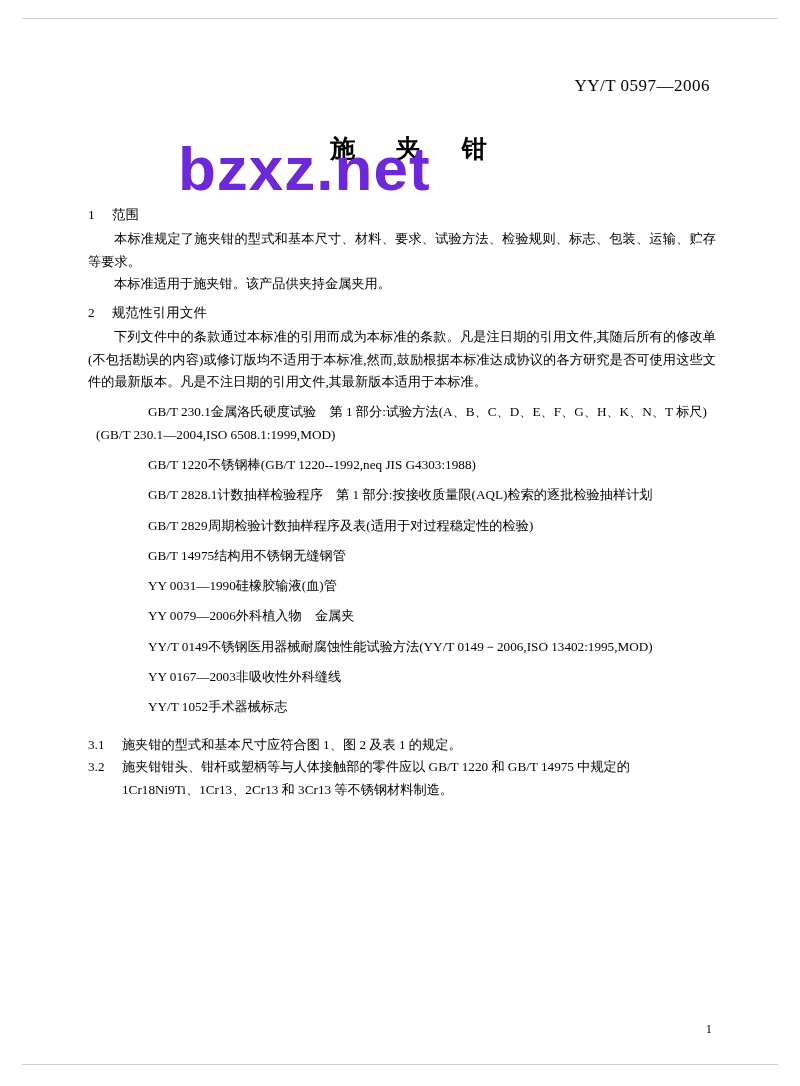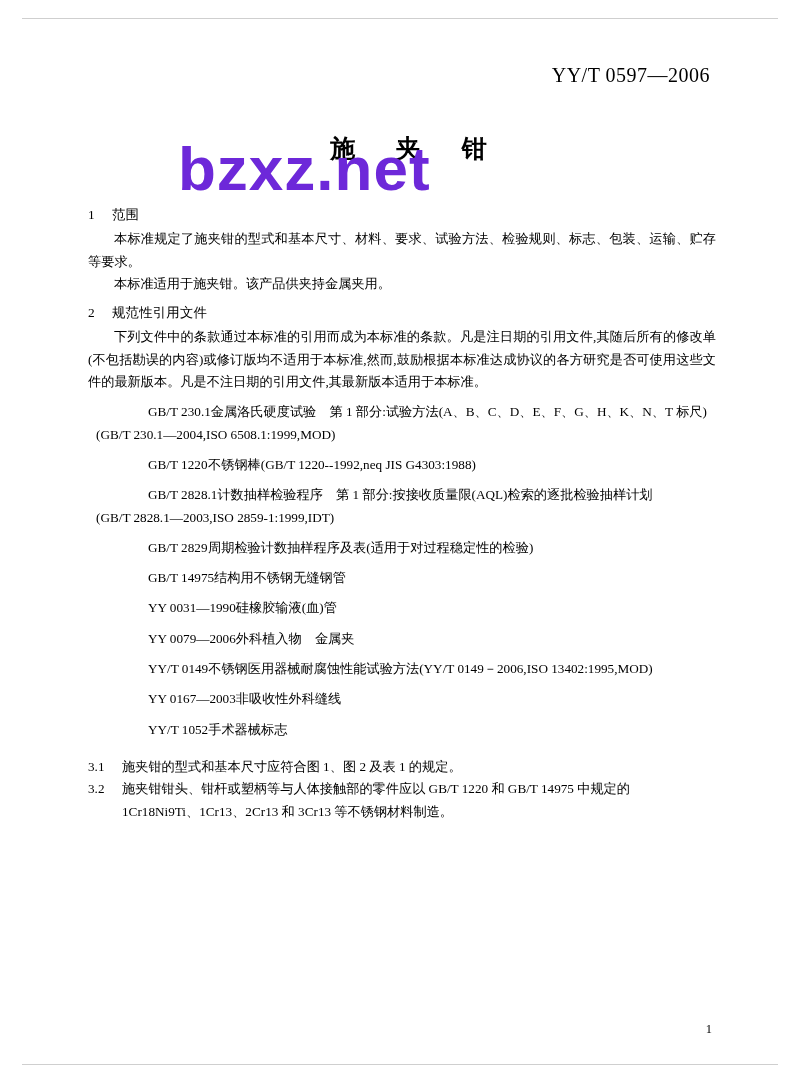--- a/index.html
+++ b/index.html
@@ -32,22 +32,22 @@
   .edge-bottom {
     position: absolute;
     left: 22px; top: 1064px;
     width: 756px; height: 1px;
     background: #cfcfcf;
   }
 
   .header {
     position: absolute;
     right: 90px;
-    top: 64px;
-    font-size: 20px;
+    top: 76px;
+    font-size: 17px;
     letter-spacing: 0.5px;
     font-family: "Liberation Serif", serif;
   }
 
   .doc-title {
     position: absolute;
     left: 0; right: 0;
     top: 132px;
     text-align: center;
     font-size: 25px;
@@ -172,21 +172,20 @@
     <ul class="ref-list">
       <li>
         <span class="ref-code">GB/T 230.1</span><span>金属洛氏硬度试验　第 1 部分:试验方法(A、B、C、D、E、F、G、H、K、N、T 标尺)</span>
         <span class="cont">(GB/T 230.1—2004,ISO 6508.1:1999,MOD)</span>
       </li>
       <li>
         <span class="ref-code">GB/T 1220</span><span>不锈钢棒(GB/T 1220--1992,neq JIS G4303:1988)</span>
       </li>
       <li>
         <span class="ref-code">GB/T 2828.1</span><span>计数抽样检验程序　第 1 部分:按接收质量限(AQL)检索的逐批检验抽样计划</span>
-        <span class="cont">(GB/T 2828.1—2003,ISO 2859-1:1999,IDT)</span>
       </li>
       <li>
         <span class="ref-code">GB/T 2829</span><span>周期检验计数抽样程序及表(适用于对过程稳定性的检验)</span>
       </li>
       <li>
         <span class="ref-code">GB/T 14975</span><span>结构用不锈钢无缝钢管</span>
       </li>
       <li>
         <span class="ref-code">YY 0031—1990</span><span>硅橡胶输液(血)管</span>
       </li>

